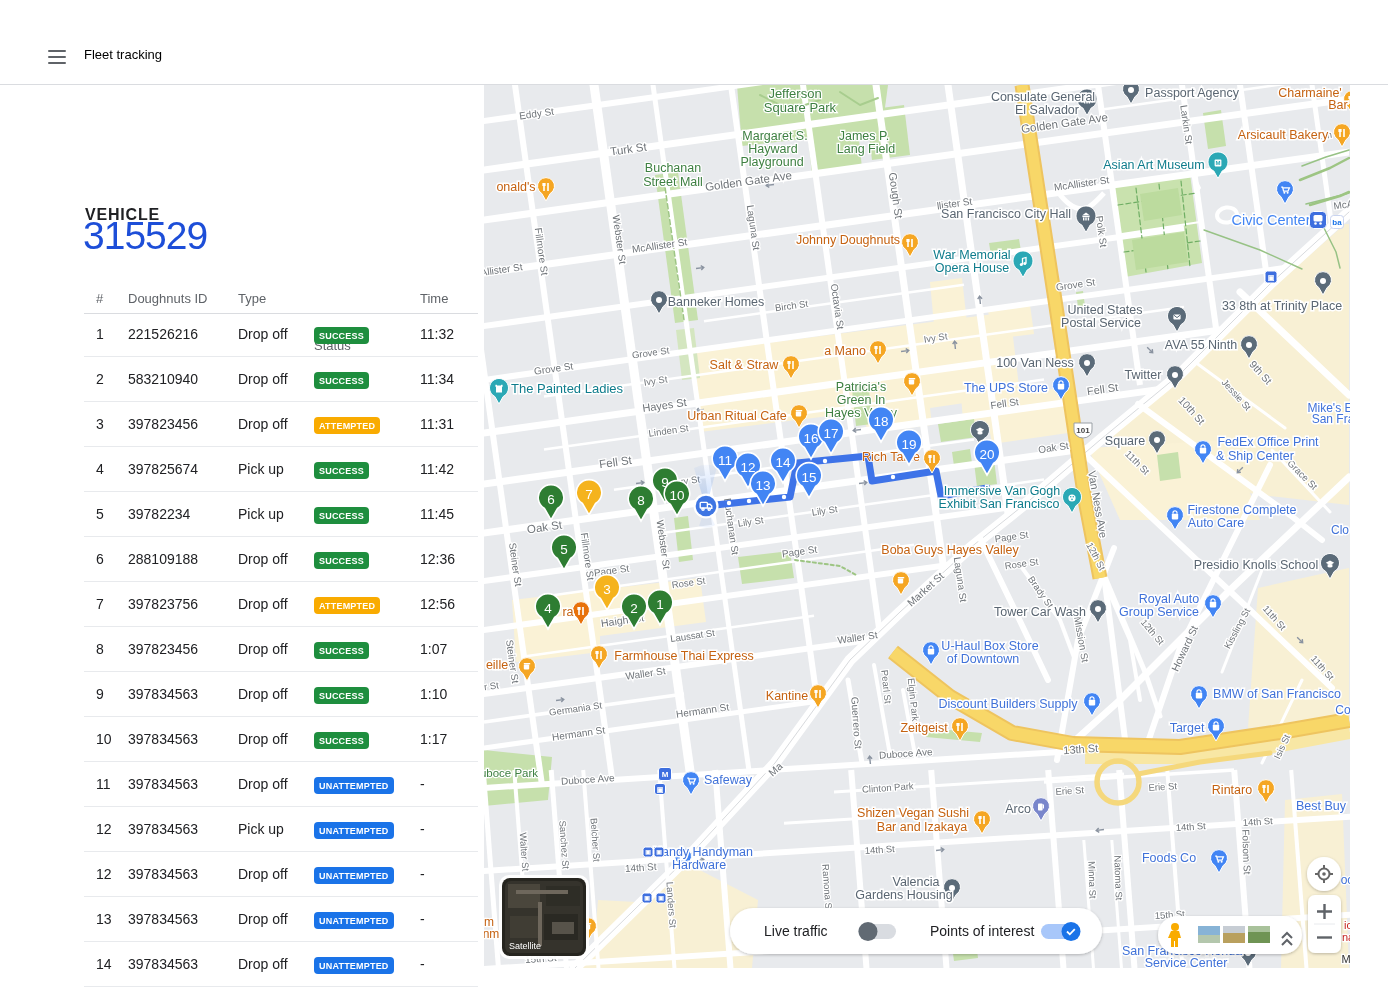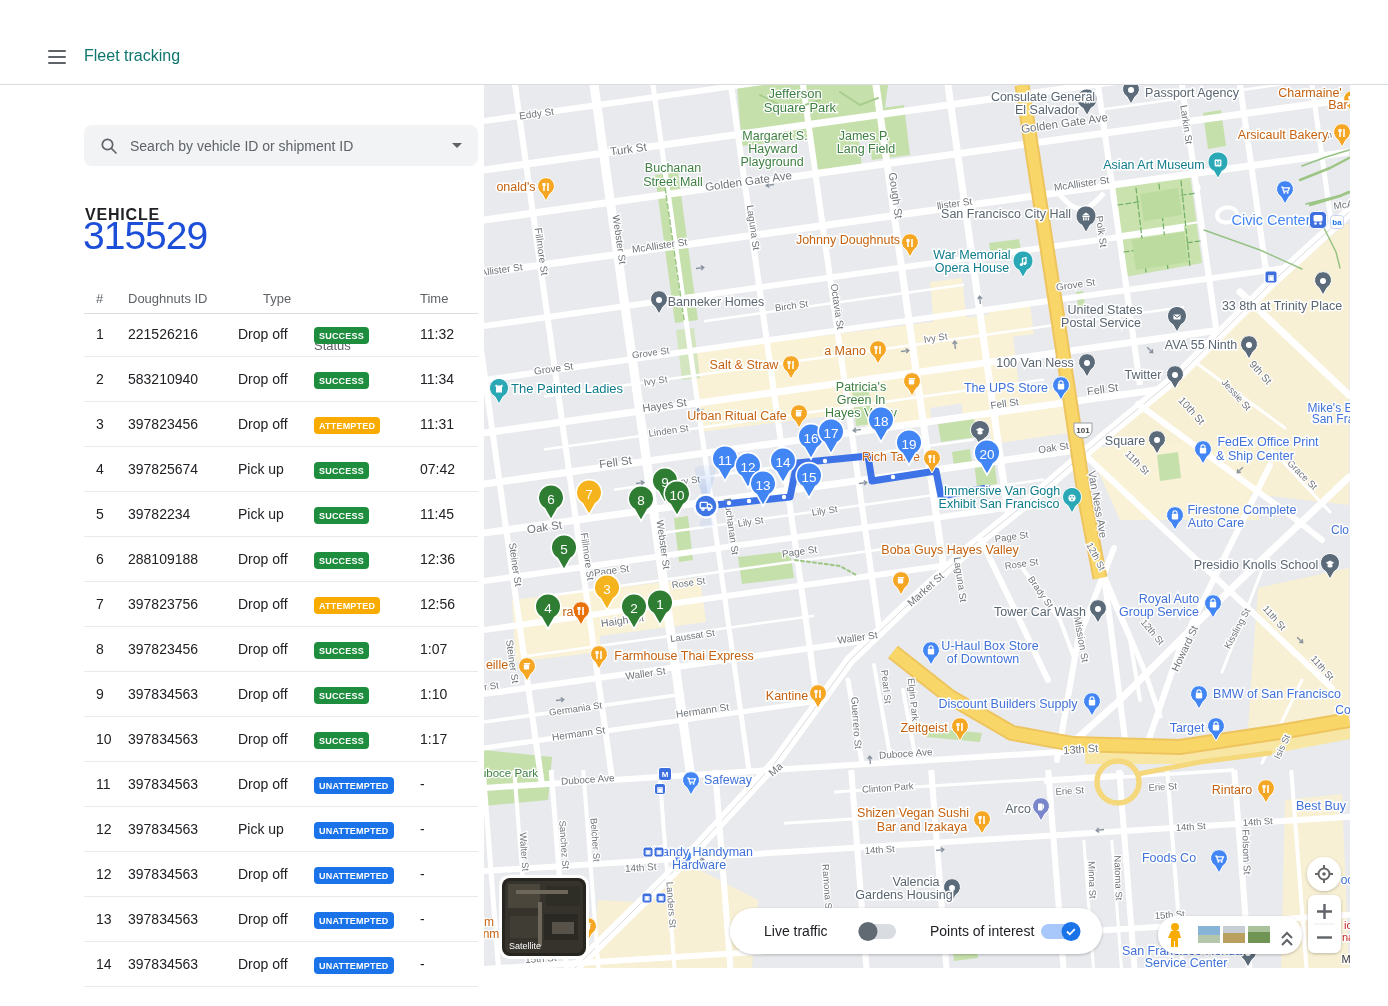--- a/index.html
+++ b/index.html
@@ -1,59 +1,51 @@
 <!DOCTYPE html>
 <html><head><meta charset="utf-8">
 <style>
 * { margin:0; padding:0; box-sizing:border-box; }
 html,body { width:1388px; height:1006px; background:#fff; font-family:"Liberation Sans", sans-serif; overflow:hidden; }
 .page { position:relative; width:1388px; height:1006px; }
-.hdr-title { position:absolute; left:84px; top:47px; font-size:16px; color:#0f766e; }
+.hdr-title { position:absolute; left:84px; top:47px; font-size:13px; color:#000000; }
 .burger { position:absolute; left:48px; top:50px; width:18px; height:14px; }
 .burger div { height:2px; background:#5f6368; margin-bottom:4px; border-radius:1px; }
 .divider { position:absolute; left:0; top:84px; width:1388px; height:1px; background:#dadce0; }
 .search { position:absolute; left:84px; top:125px; width:394px; height:41px; background:#f1f3f4; border-radius:8px; }
 .search .ph { position:absolute; left:46px; top:13px; font-size:14px; color:#5f6368; }
 .search svg { position:absolute; left:16px; top:12px; }
 .caret { position:absolute; right:16px; top:18px; width:0; height:0; border-left:5px solid transparent; border-right:5px solid transparent; border-top:5.5px solid #5f6368; }
 .vehlabel { position:absolute; left:85px; top:206px; font-size:16px; font-weight:700; color:#202124; letter-spacing:0.8px; }
 .vehid { position:absolute; left:83px; top:214px; font-size:39px; color:#1d4ed8; letter-spacing:-1px; }
 .thead { position:absolute; top:291px; width:478px; font-size:13px; color:#5f6368; font-weight:500; }
 .hsep { position:absolute; left:84px; top:313px; width:394px; height:1px; background:#dadce0; }
 .row { position:absolute; width:478px; height:45px; font-size:14px; color:#202124; }
 .row span { position:absolute; top:14px; }
 .sep { position:absolute; left:84px; width:394px; height:1px; background:#e8eaed; }
 .c0 { left:96px; } .c1 { left:128px; } .c2 { left:238px; } .c4 { left:400px;margin-left:20px; }
 .thead .c0 { position:absolute; left:96px; } .thead .c1 { position:absolute; left:128px; }
-.thead .c2 { position:absolute; left:238px;margin-left:25px; } .thead .c3 { position:absolute; left:314px;margin-top:47px; }
+.thead .c2 { position:absolute; left:238px; } .thead .c3 { position:absolute; left:314px;margin-top:47px; }
 .thead .c4 { position:absolute; left:400px; }
 .chip { left:314px; top:15px !important; font-size:9px; font-weight:700; color:#fff; padding:4px 5px 3px; border-radius:4px; letter-spacing:0.2px; }
 .map { position:absolute; left:484px; top:85px; width:866px; height:883px; overflow:hidden; }
 </style></head>
 <body>
 <div class="page">
 
 <div class="burger">
       <div></div>
       <div></div>
       <div></div>
     </div>
 
 <div class="hdr-title">Fleet tracking</div>
 
 <div class="divider"></div>
 
-<div class="search">
-  <svg width="18" height="18" viewBox="0 0 18 18">
-        <circle cx="7.5" cy="7.5" r="5.2" fill="none" stroke="#5f6368" stroke-width="1.7"></circle>
-        <line x1="11.5" y1="11.5" x2="16" y2="16" stroke="#5f6368" stroke-width="1.7" stroke-linecap="round"></line>
-      </svg>
-  <span class="ph">Search by vehicle ID or shipment ID</span>
-  <div class="caret"></div>
-</div>
 
 <div class="vehlabel">VEHICLE</div>
 
 <div class="vehid">315529</div>
 
 <div class="thead">
       <span class="c0">#</span>
       <span class="c1">Doughnuts ID</span>
       <span class="c2">Type</span>
       <span class="c3">Status</span>
@@ -86,21 +78,21 @@
   <span class="chip" style="background:#f9ab00;">ATTEMPTED</span>
       <span class="c4">11:31</span>
 </div>
 <div class="sep" style="top:445.5px;"></div>
 
 <div class="row" style="top:446.5px;">
   <span class="c0">4</span>
       <span class="c1">397825674</span>
       <span class="c2">Pick up</span>
   <span class="chip" style="background:#1e8e3e;">SUCCESS</span>
-      <span class="c4">07:42</span>
+      <span class="c4">11:42</span>
 </div>
 <div class="sep" style="top:490.5px;"></div>
 
 <div class="row" style="top:491.5px;">
   <span class="c0">5</span>
       <span class="c1">39782234</span>
       <span class="c2">Pick up</span>
   <span class="chip" style="background:#1e8e3e;">SUCCESS</span>
       <span class="c4">11:45</span>
 </div>

